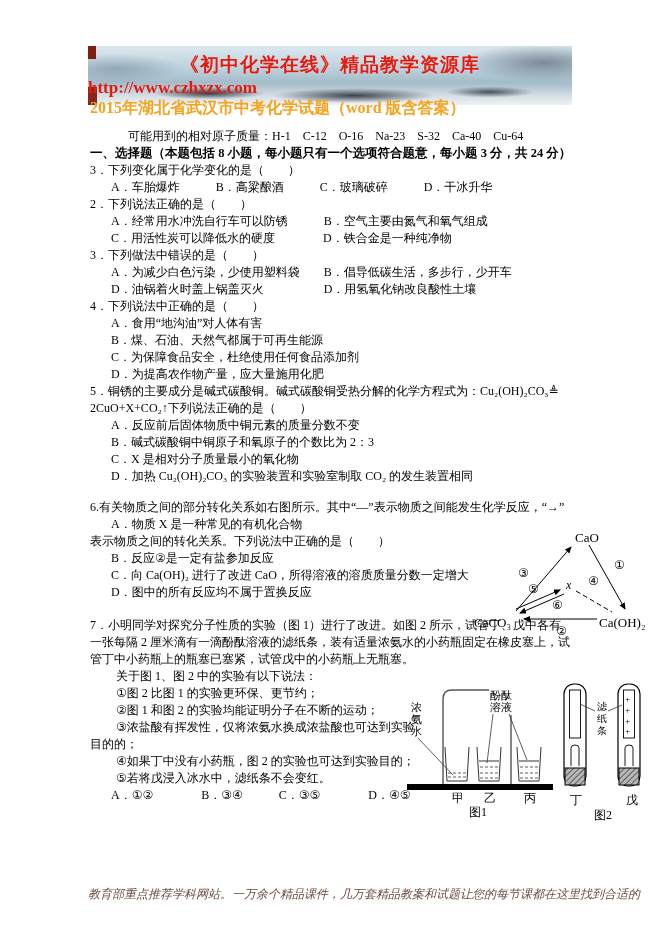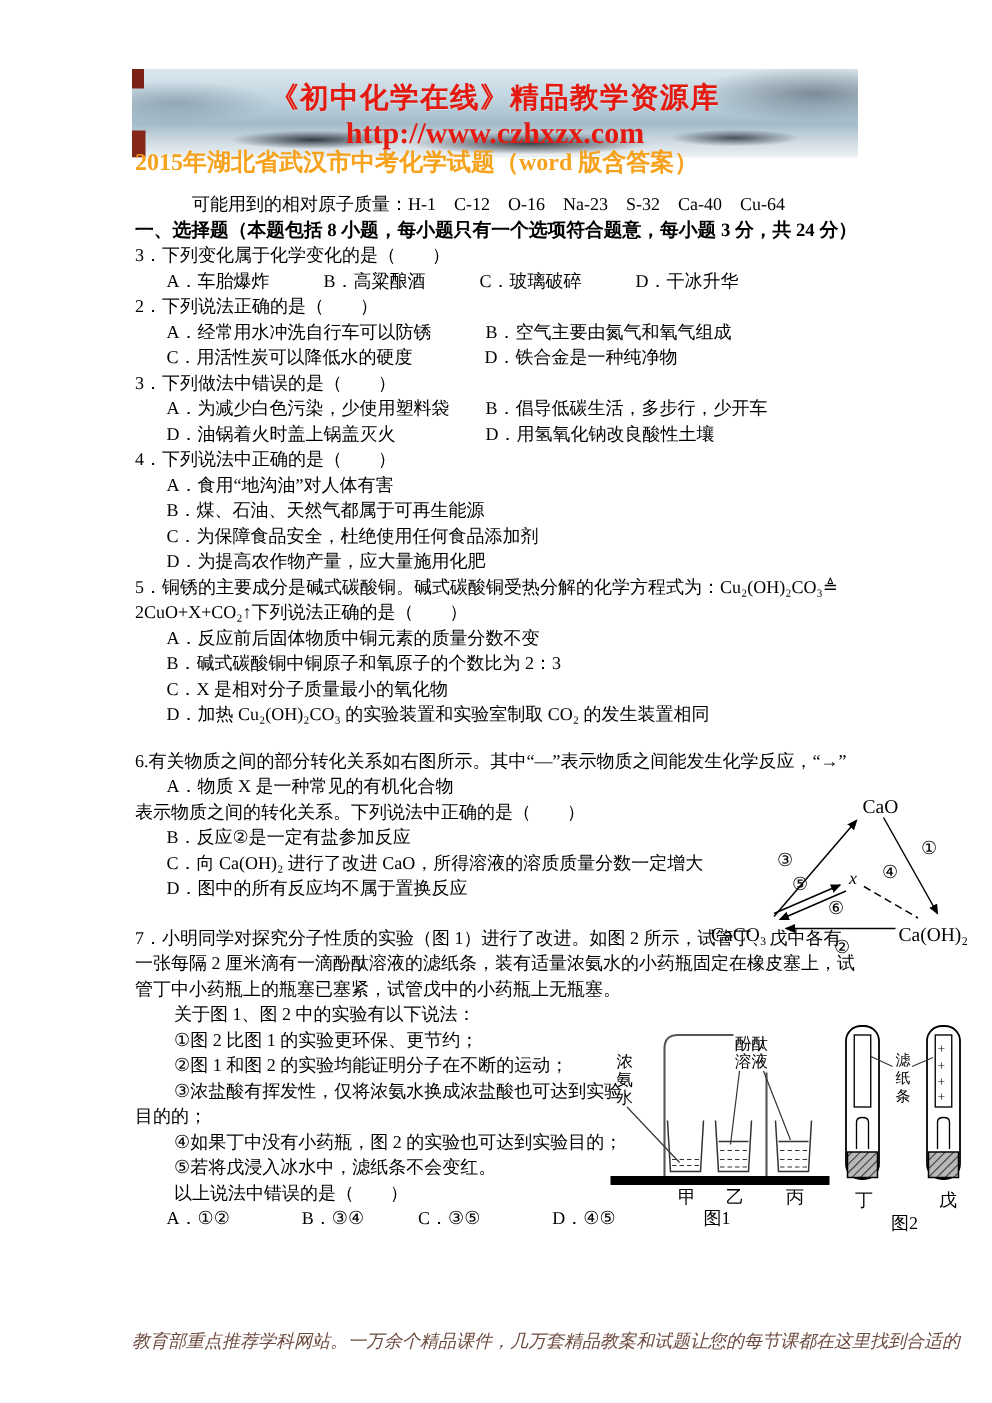--- a/index.html
+++ b/index.html
@@ -13,22 +13,22 @@
       radial-gradient(130px 12px at 55% 84%, rgba(30,40,50,.85), rgba(30,40,50,0) 62%),
       radial-gradient(70px 9px at 83% 78%, rgba(40,50,60,.8), rgba(40,50,60,0) 62%),
       radial-gradient(110px 26px at 94% 28%, rgba(62,78,92,.55), rgba(62,78,92,0) 72%),
       radial-gradient(90px 20px at 6% 38%, rgba(96,116,132,.45), rgba(96,116,132,0) 72%),
       linear-gradient(180deg,#dce8ef 0%,#bcd1dd 38%,#a3bbc9 62%,#cfdbe2 82%,#eef2f4 100%);}
   .banner .accent-top{position:absolute;left:0;top:0;width:8px;height:13px;background:#7c2013;}
   .banner .accent-bottom{position:absolute;left:0;bottom:0;width:9px;height:18px;background:#85281a;}
   .banner-title{position:absolute;left:0;top:6px;width:100%;text-align:center;
     font-weight:bold;font-size:19px;letter-spacing:1px;color:#e41a10;
     text-shadow:0 1px 0 rgba(255,255,255,.35);}
-  .banner-url{position:absolute;left:0;top:32px;width:100%;text-align:center;
-    font-weight:bold;font-size:20px;color:#e41a10;}
+  .banner-url{position:absolute;left:0;top:32px;width:100%;text-align:left;
+    font-weight:bold;font-size:17px;color:#e41a10;}
 
   
   .doc-title{position:absolute;left:90px;top:98px;width:540px;
     font-size:16px;font-weight:bold;color:#f6a21d;white-space:pre;}
   .content{position:absolute;left:90px;top:128px;width:500px;font-size:12px;line-height:17px;}
   .line{white-space:pre;}
   .b{font-weight:bold;font-size:12.5px;}
   .gap{height:14px;}
 
   
@@ -87,21 +87,20 @@
       <div class="line" style="padding-left: 0px;">7．小明同学对探究分子性质的实验（图 1）进行了改进。如图 2 所示，试管丁、戊中各有</div>
       <div class="line" style="padding-left: 0px;">一张每隔 2 厘米滴有一滴酚酞溶液的滤纸条，装有适量浓氨水的小药瓶固定在橡皮塞上，试</div>
       <div class="line" style="padding-left: 0px;">管丁中小药瓶上的瓶塞已塞紧，试管戊中的小药瓶上无瓶塞。</div>
       <div class="line" style="padding-left: 26px;">关于图 1、图 2 中的实验有以下说法：</div>
       <div class="line" style="padding-left: 26px;">①图 2 比图 1 的实验更环保、更节约；</div>
       <div class="line" style="padding-left: 26px;">②图 1 和图 2 的实验均能证明分子在不断的运动；</div>
       <div class="line" style="padding-left: 26px;">③浓盐酸有挥发性，仅将浓氨水换成浓盐酸也可达到实验</div>
       <div class="line" style="padding-left: 0px;">目的的；</div>
       <div class="line" style="padding-left: 26px;">④如果丁中没有小药瓶，图 2 的实验也可达到实验目的；</div>
       <div class="line" style="padding-left: 26px;">⑤若将戊浸入冰水中，滤纸条不会变红。</div>
-      <div class="line" style="padding-left: 26px;">以上说法中错误的是（　　）</div>
       <div class="line" style="padding-left: 21px;">A．①②　　　　B．③④　　　C．③⑤　　　　D．④⑤</div>
     </div>
 
   <div class="fig" style="left:472px;top:527px;">
     <svg width="188" height="112" viewBox="0 0 188 112">
       <defs>
         <marker id="arr" markerWidth="8" markerHeight="8" refX="6" refY="3" orient="auto">
           <path d="M0,0 L7,3 L0,6 Z" fill="#000"></path>
         </marker>
       </defs>

